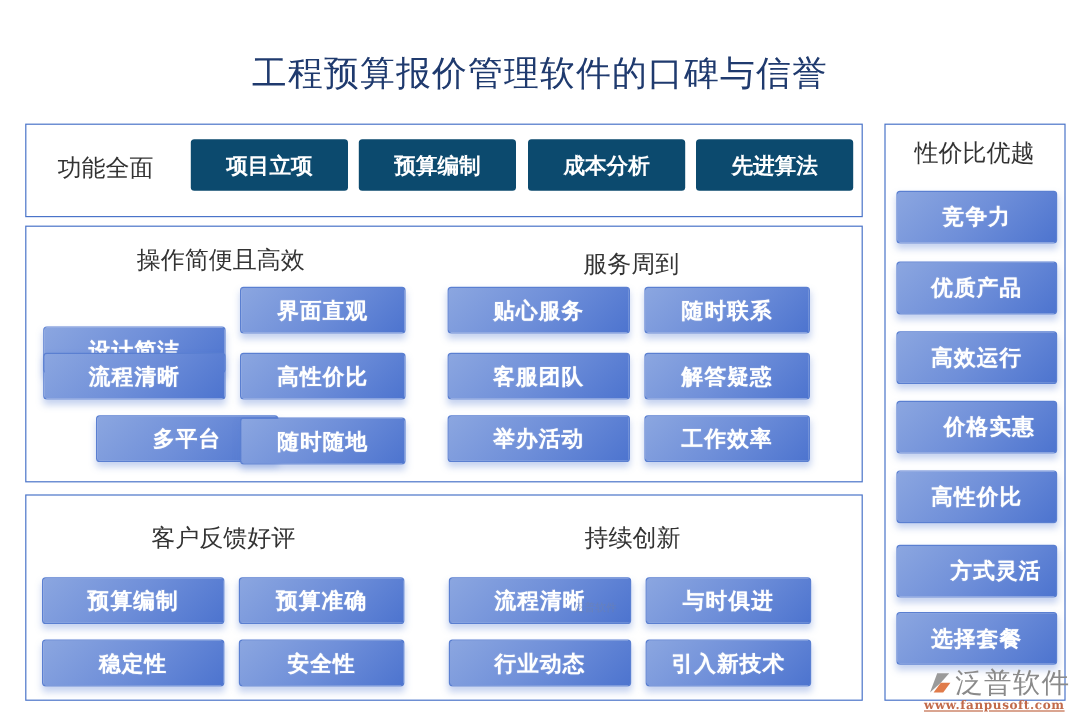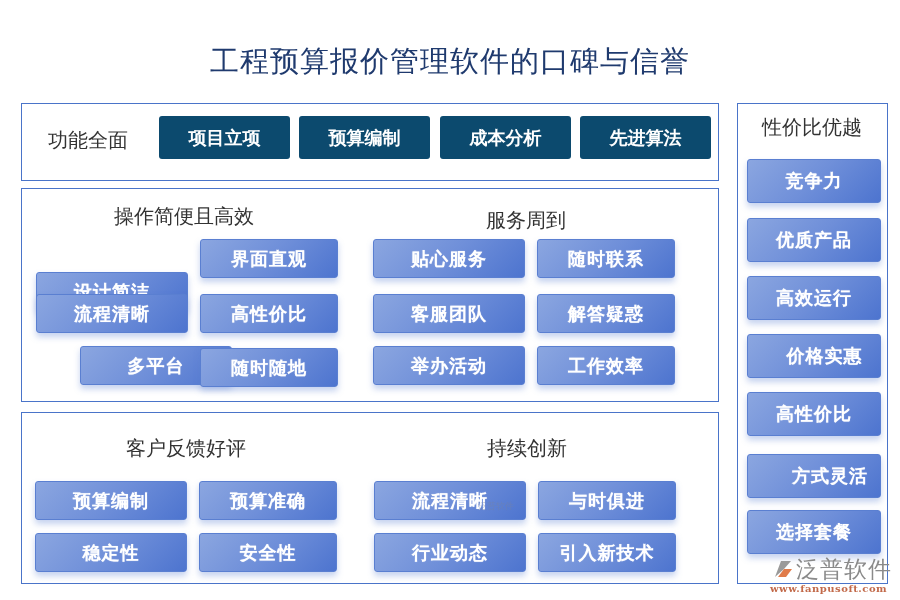--- a/index.html
+++ b/index.html
@@ -43,20 +43,21 @@
   .logo {
     position: absolute; left: 770px; top: 554px; width: 130px; height: 46px;
   }
   .logo-text {
     position: absolute; left: 26px; top: 0; font-family: "DejaVu Sans", "Liberation Sans", sans-serif;
     font-size: 23px; color: #8a8a8a; letter-spacing: 1px;
   }
   .logo-url {
     position: absolute; left: 0; top: 29px; font-size: 10px; color: #c26a4a; font-weight: bold;
     letter-spacing: 0.5px;
+    text-decoration: underline;
   }
   .logo-mark {
     position: absolute; left: 2px; top: 3px; width: 22px; height: 22px;
   }
 
   .watermark {
     position: absolute; left: 478px; top: 500px; font-size: 9px; color: rgba(120,130,160,0.45);
     font-family: "DejaVu Sans", sans-serif;
   }
 </style>

